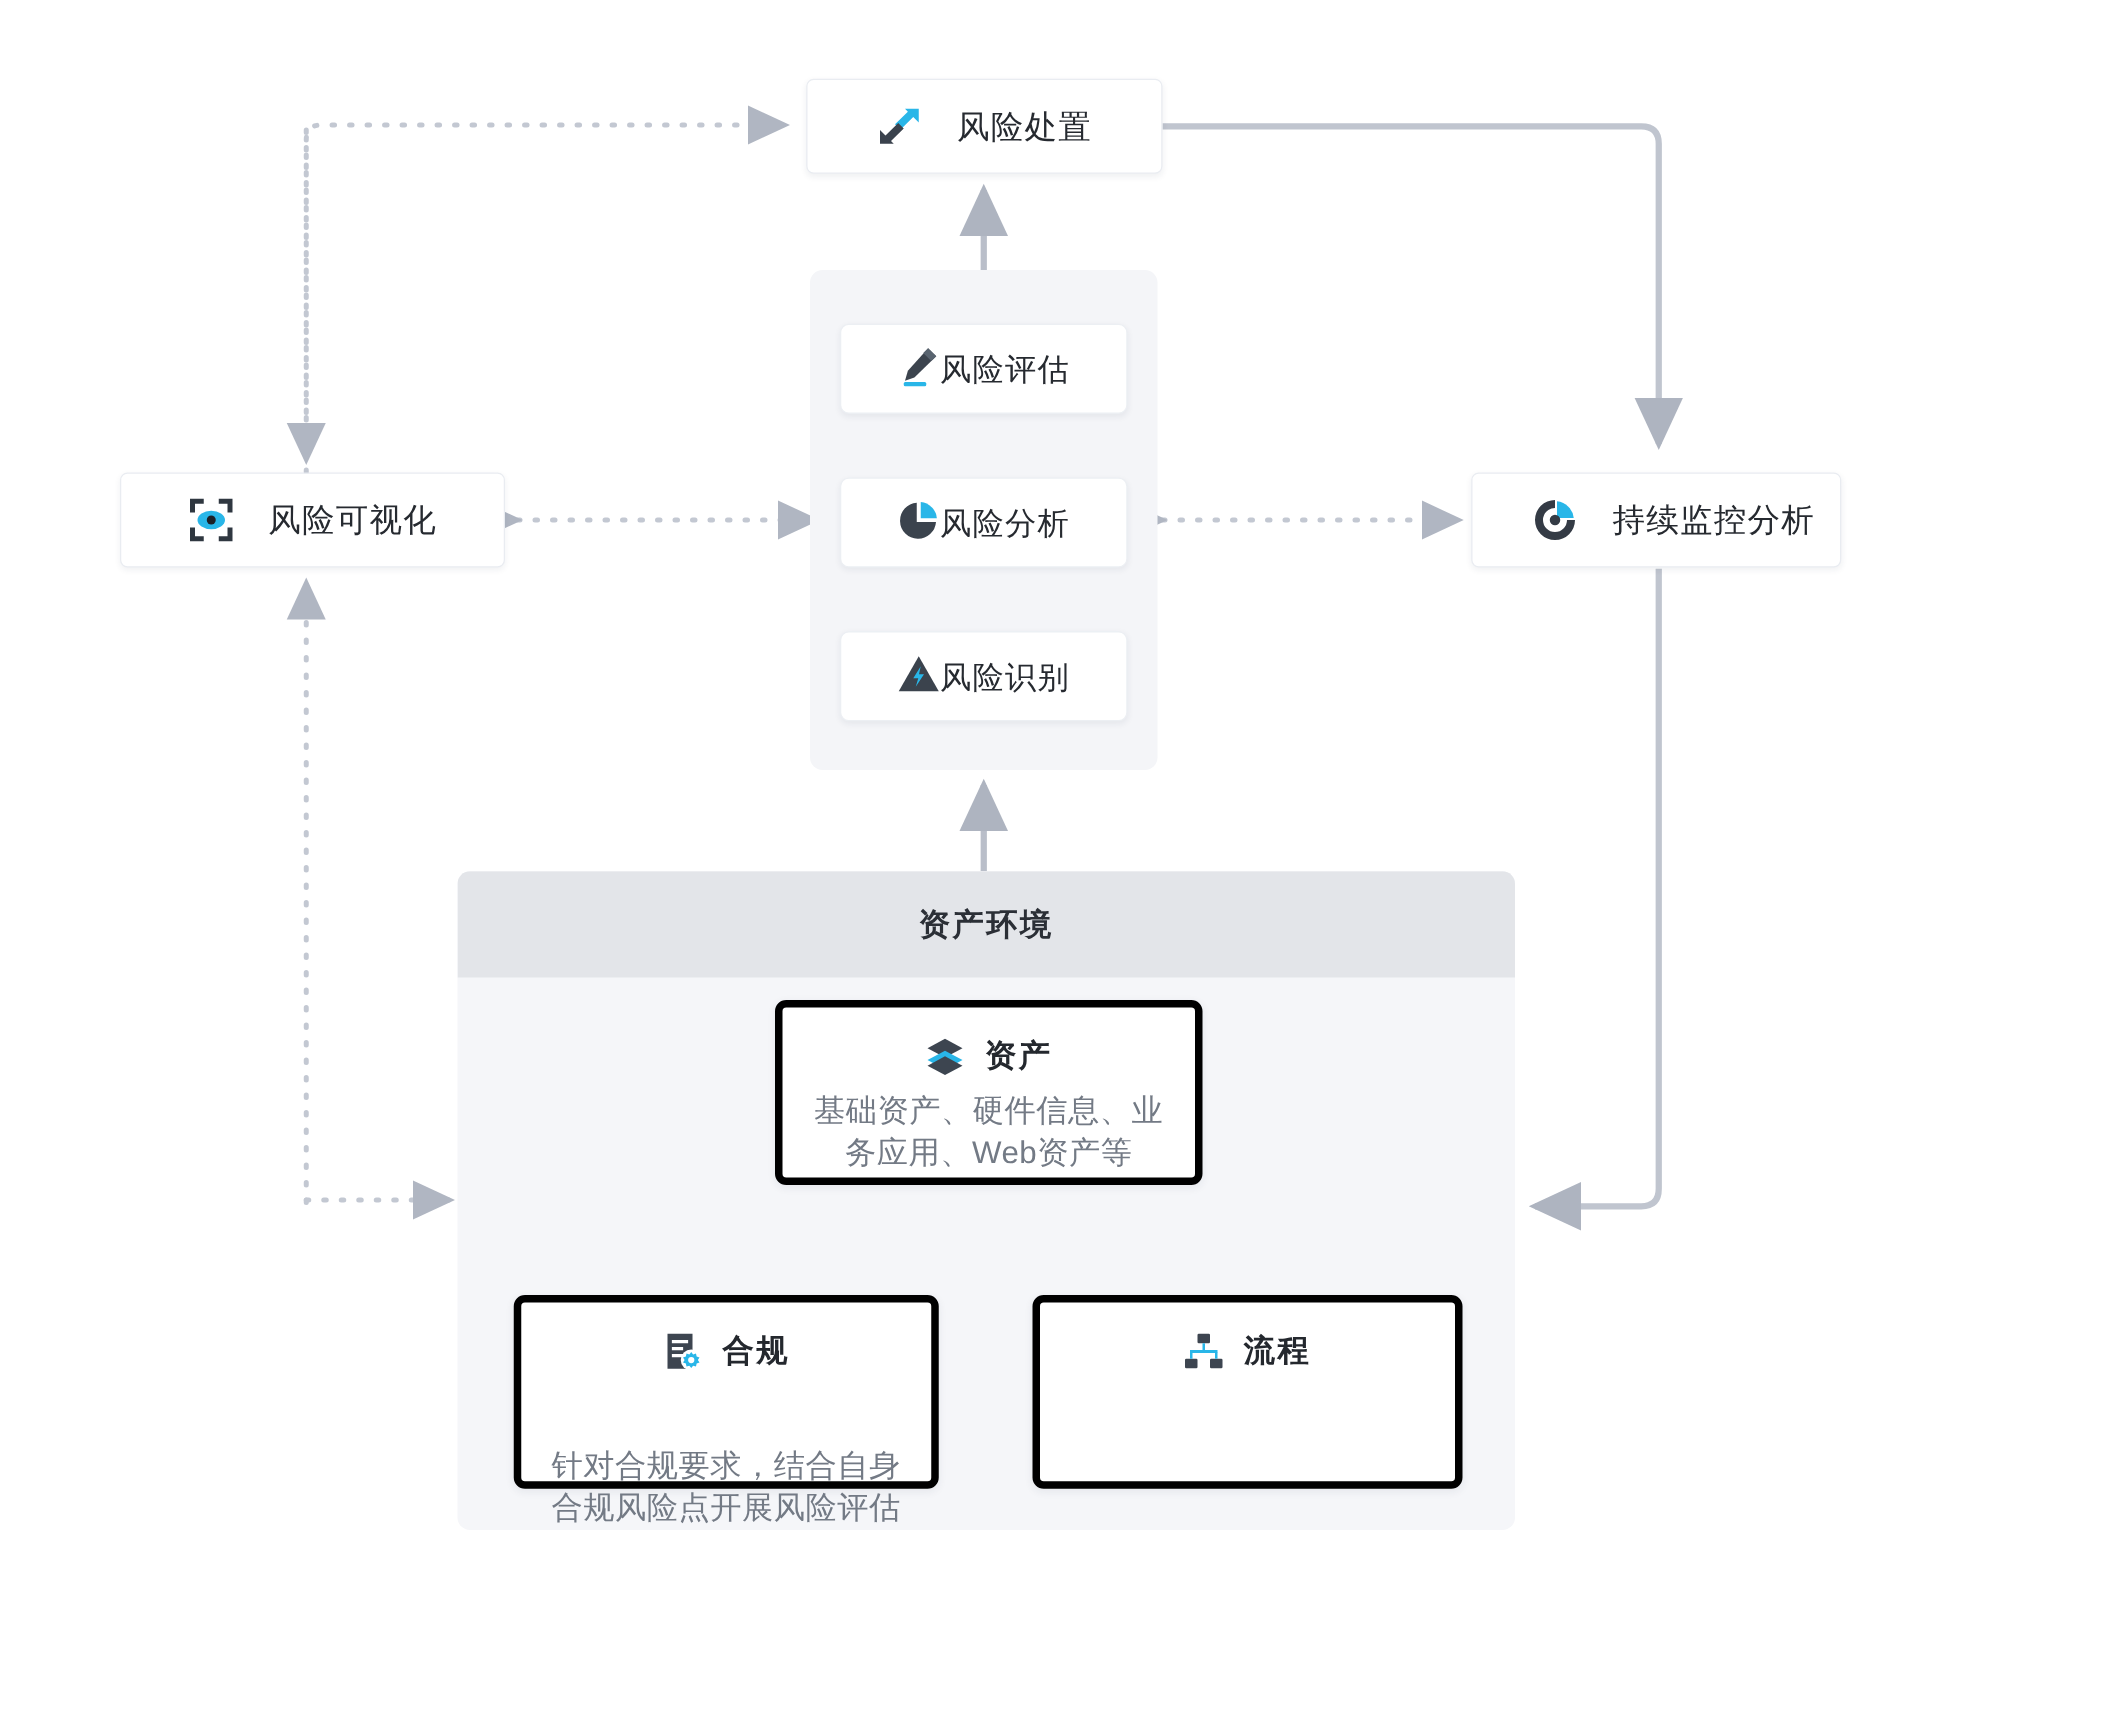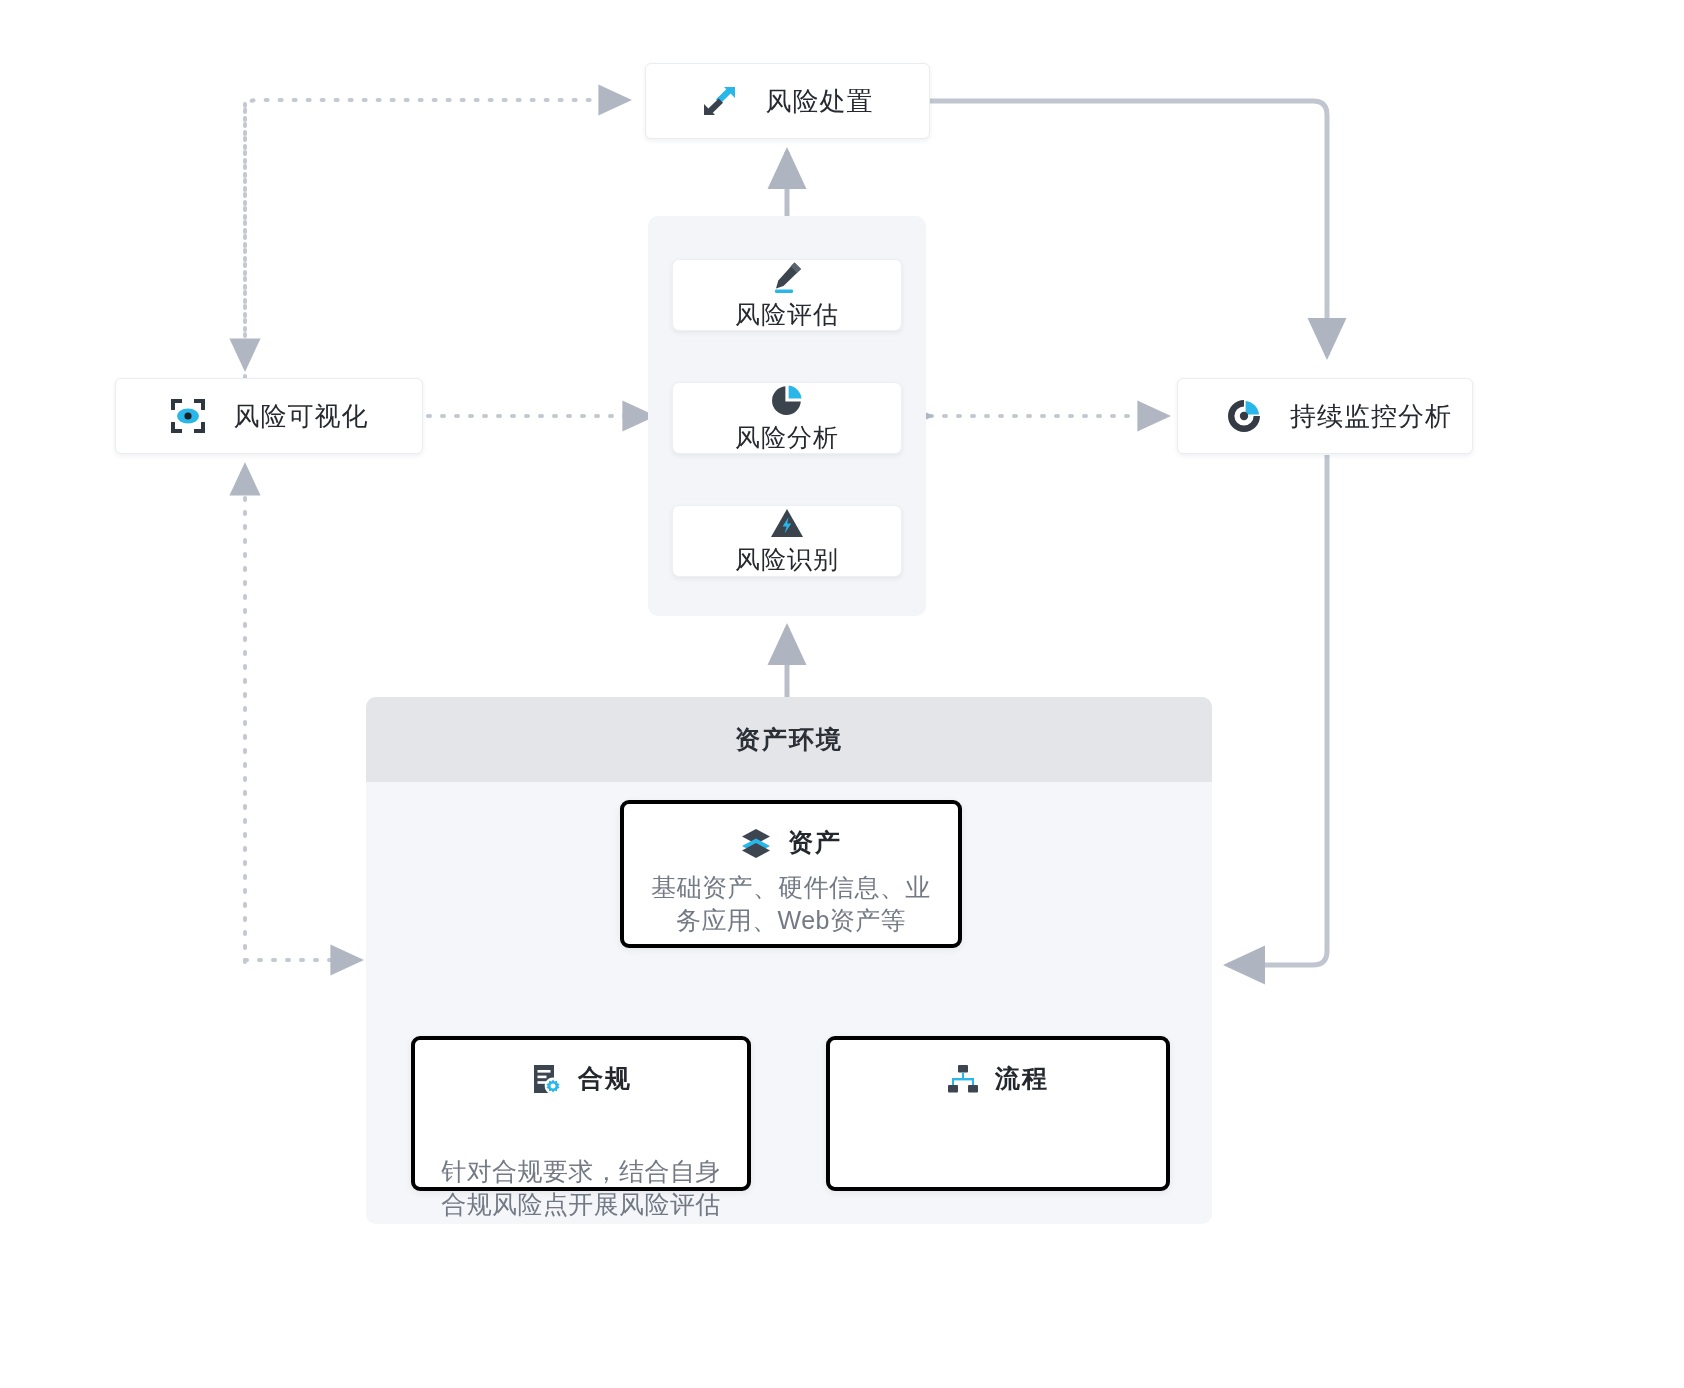--- a/index.html
+++ b/index.html
@@ -25,56 +25,55 @@
     z-index:4;
     gap:12px;
   }
   .node .ttl{
     font-size:26px;color:#262a30;letter-spacing:1px;white-space:nowrap;
   }
   .node .ico{display:inline-flex;align-items:center;justify-content:center;margin-right:16px;}
 
   
   #node-disposal{left:645px;top:63px;width:285px;height:76px;}
-  #node-visual  {left:96px; top:378px;width:308px;height:76px;margin-left:19px;}
+  #node-visual  {left:96px; top:378px;width:308px;height:76px;}
   #node-monitor {left:1177px;top:378px;width:296px;height:76px;padding-left:28px;}
 
   
   #group-core{
     position:absolute;left:648px;top:216px;width:278px;height:400px;
     background:#f4f5f8;border-radius:10px;z-index:1;
   }
   .core-node{
     position:absolute;left:672px;width:230px;height:72px;
     background:#fff;border:1px solid #eceff3;border-radius:7px;
     box-shadow:0 2px 5px rgba(28,40,64,.07);
     display:flex;align-items:center;justify-content:center;z-index:4;
     box-sizing:border-box;
-    flex-direction:column;
   }
   #node-assess{top:259px;}
   #node-analyse{top:382px;}
   #node-identify{top:505px;}
   .core-node .ttl{font-size:25px;color:#262a30;letter-spacing:1px;white-space:nowrap;}
 
   
   #panel-asset{
     position:absolute;left:366px;top:697px;width:846px;height:527px;
     background:#f5f6f9;border-radius:10px;z-index:1;overflow:hidden;
   }
   #panel-asset-header{
     height:85px;background:#e3e5e9;
     display:flex;align-items:center;justify-content:center;
   }
   #panel-asset-header .ttl{font-size:25px;color:#2b2f36;font-weight:bold;letter-spacing:2px;}
 
   .sub-card{
     position:absolute;background:#ffffff;border-radius:9px;
     box-shadow:0 2px 7px rgba(28,40,64,.07);
-    border:4px solid #000000;
+    border:6px solid #000000;
     display:flex;flex-direction:column;align-items:center;
     box-sizing:border-box;z-index:4;
   }
   #card-asset   {left:620px; top:800px;width:342px;height:148px;padding-top:22px;}
   #card-compliance{left:411px;top:1036px;width:340px;height:155px;padding-top:22px;gap:48px;}
   #card-process {left:826px; top:1036px;width:344px;height:155px;padding-top:22px;}
 
   .sub-card .head{display:flex;align-items:center;justify-content:center;margin-bottom:12px;}
   .sub-card .head .ico{display:inline-flex;margin-right:16px;}
   .sub-card .head .ttl{font-size:25px;font-weight:bold;color:#24282e;letter-spacing:2px;}

